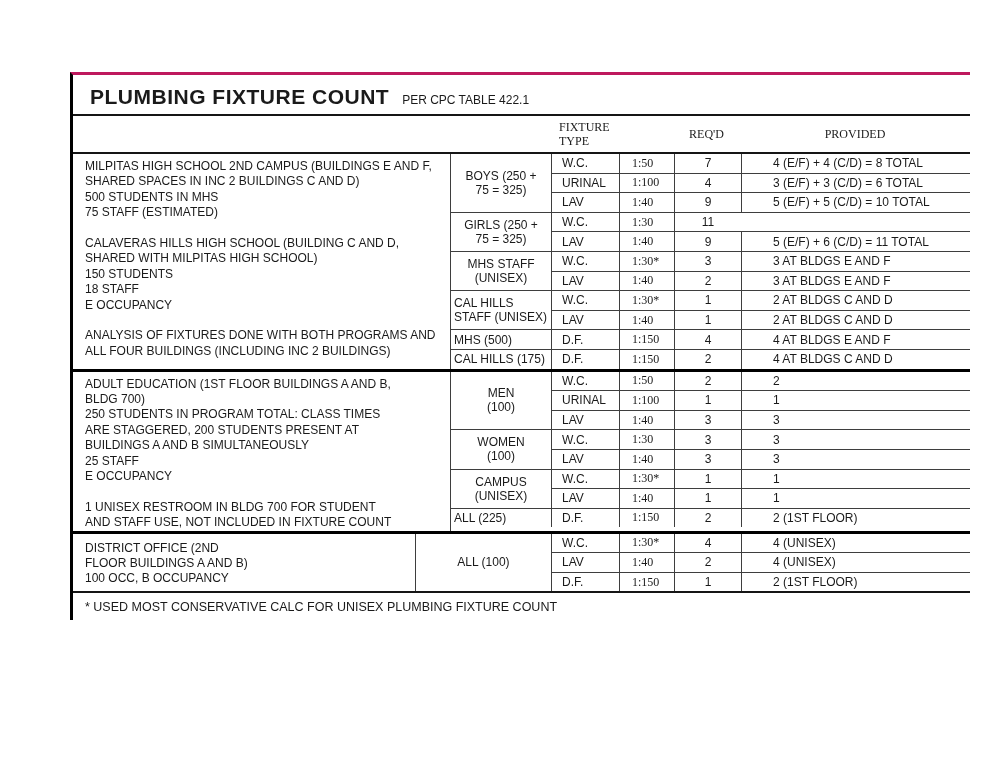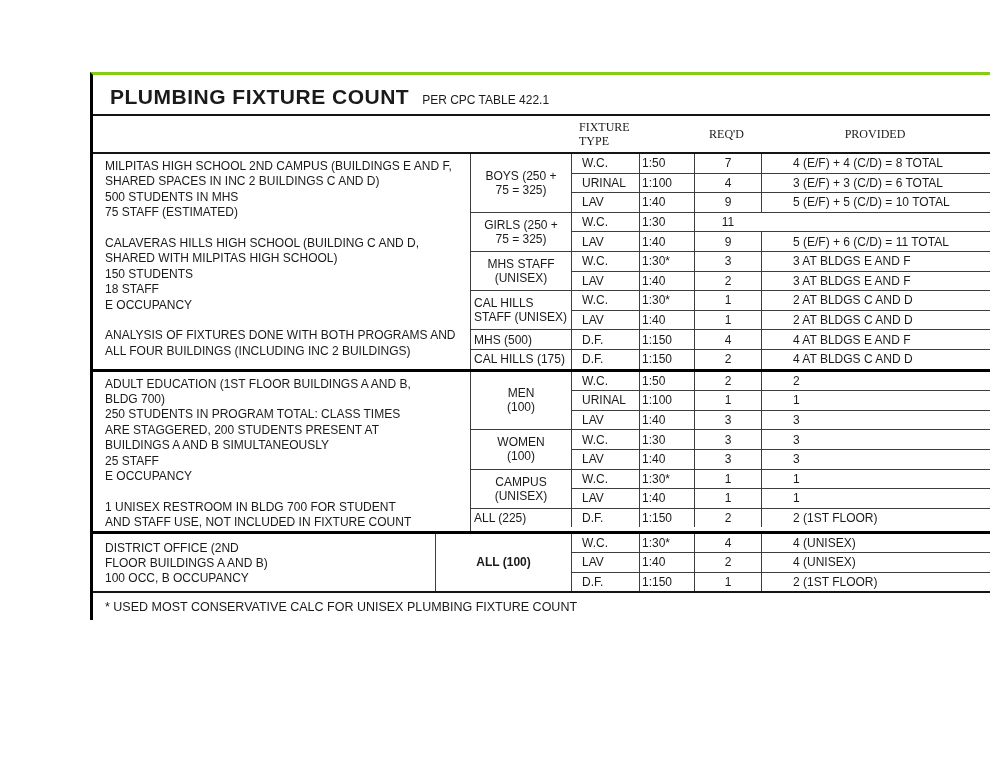--- a/index.html
+++ b/index.html
@@ -2,22 +2,22 @@
 <html><head>
 <meta charset="utf-8">
 <style>
   html,body { margin:0; padding:0; }
   body {
     width:999px; height:772px; background:#ffffff; overflow:hidden;
     font-family:"Liberation Sans", sans-serif; color:#1a1a1a;
     position:relative;
   }
   .table {
-    position:absolute; left:90px; top:72px; width:900px;
-    border-left:3px solid #000; border-top:3px solid #84cc16;
+    position:absolute; left:70px; top:72px; width:900px;
+    border-left:3px solid #000; border-top:3px solid #be185d;
     box-sizing:border-box;
   }
   
   .title-row {
     height:41px; box-sizing:border-box;
     border-bottom:2px solid #151515;
     display:flex; align-items:baseline;
     padding:10px 0 0 17px;
   }
   .title { font-size:21px; font-weight:bold; letter-spacing:0.5px; }
@@ -46,29 +46,29 @@
   }
   .sec3 .desc { width:342px; padding-top:7px; }
   .groups { flex:1; border-left:1px solid #3e3e3e; display:flex; flex-direction:column; }
   .group { display:flex; border-top:1px solid #3e3e3e; }
   .group:first-child { border-top:none; }
   .glabel {
     width:100px; box-sizing:border-box;
     font-size:12px; line-height:14px; white-space:pre-line;
     display:flex; align-items:center;
   }
-  .sec3 .glabel { width:135px;font-weight:bold; }
+  .sec3 .glabel { width:135px; }
   .g-center { justify-content:center; text-align:center; }
   .g-left   { justify-content:flex-start; padding-left:3px; text-align:left; }
   .rows { flex:1; display:flex; flex-direction:column; border-left:1px solid #3e3e3e; }
   .row { display:flex; border-top:1px solid #3e3e3e; height:18.6px; }
   .row:first-child { border-top:none; }
   .cell { box-sizing:border-box; display:flex; align-items:center; font-size:12px; }
   .c-fix   { width:67px;  padding-left:10px; }
-  .c-ratio { width:55px;  padding-left:2px;  border-left:1px solid #3e3e3e; }
+  .c-ratio { width:55px;  padding-left:12px;  border-left:1px solid #3e3e3e;font-family:Liberation Serif, serif; }
   .c-reqd  { width:67px;  justify-content:center; border-left:1px solid #3e3e3e; }
   .c-prov  { flex:1;      padding-left:31px; border-left:1px solid #3e3e3e; }
   
   .footnote-row {
     height:27px; box-sizing:border-box;
     display:flex; align-items:center;
     padding-left:12px; font-size:12.5px;
   }
 </style>
 </head>

